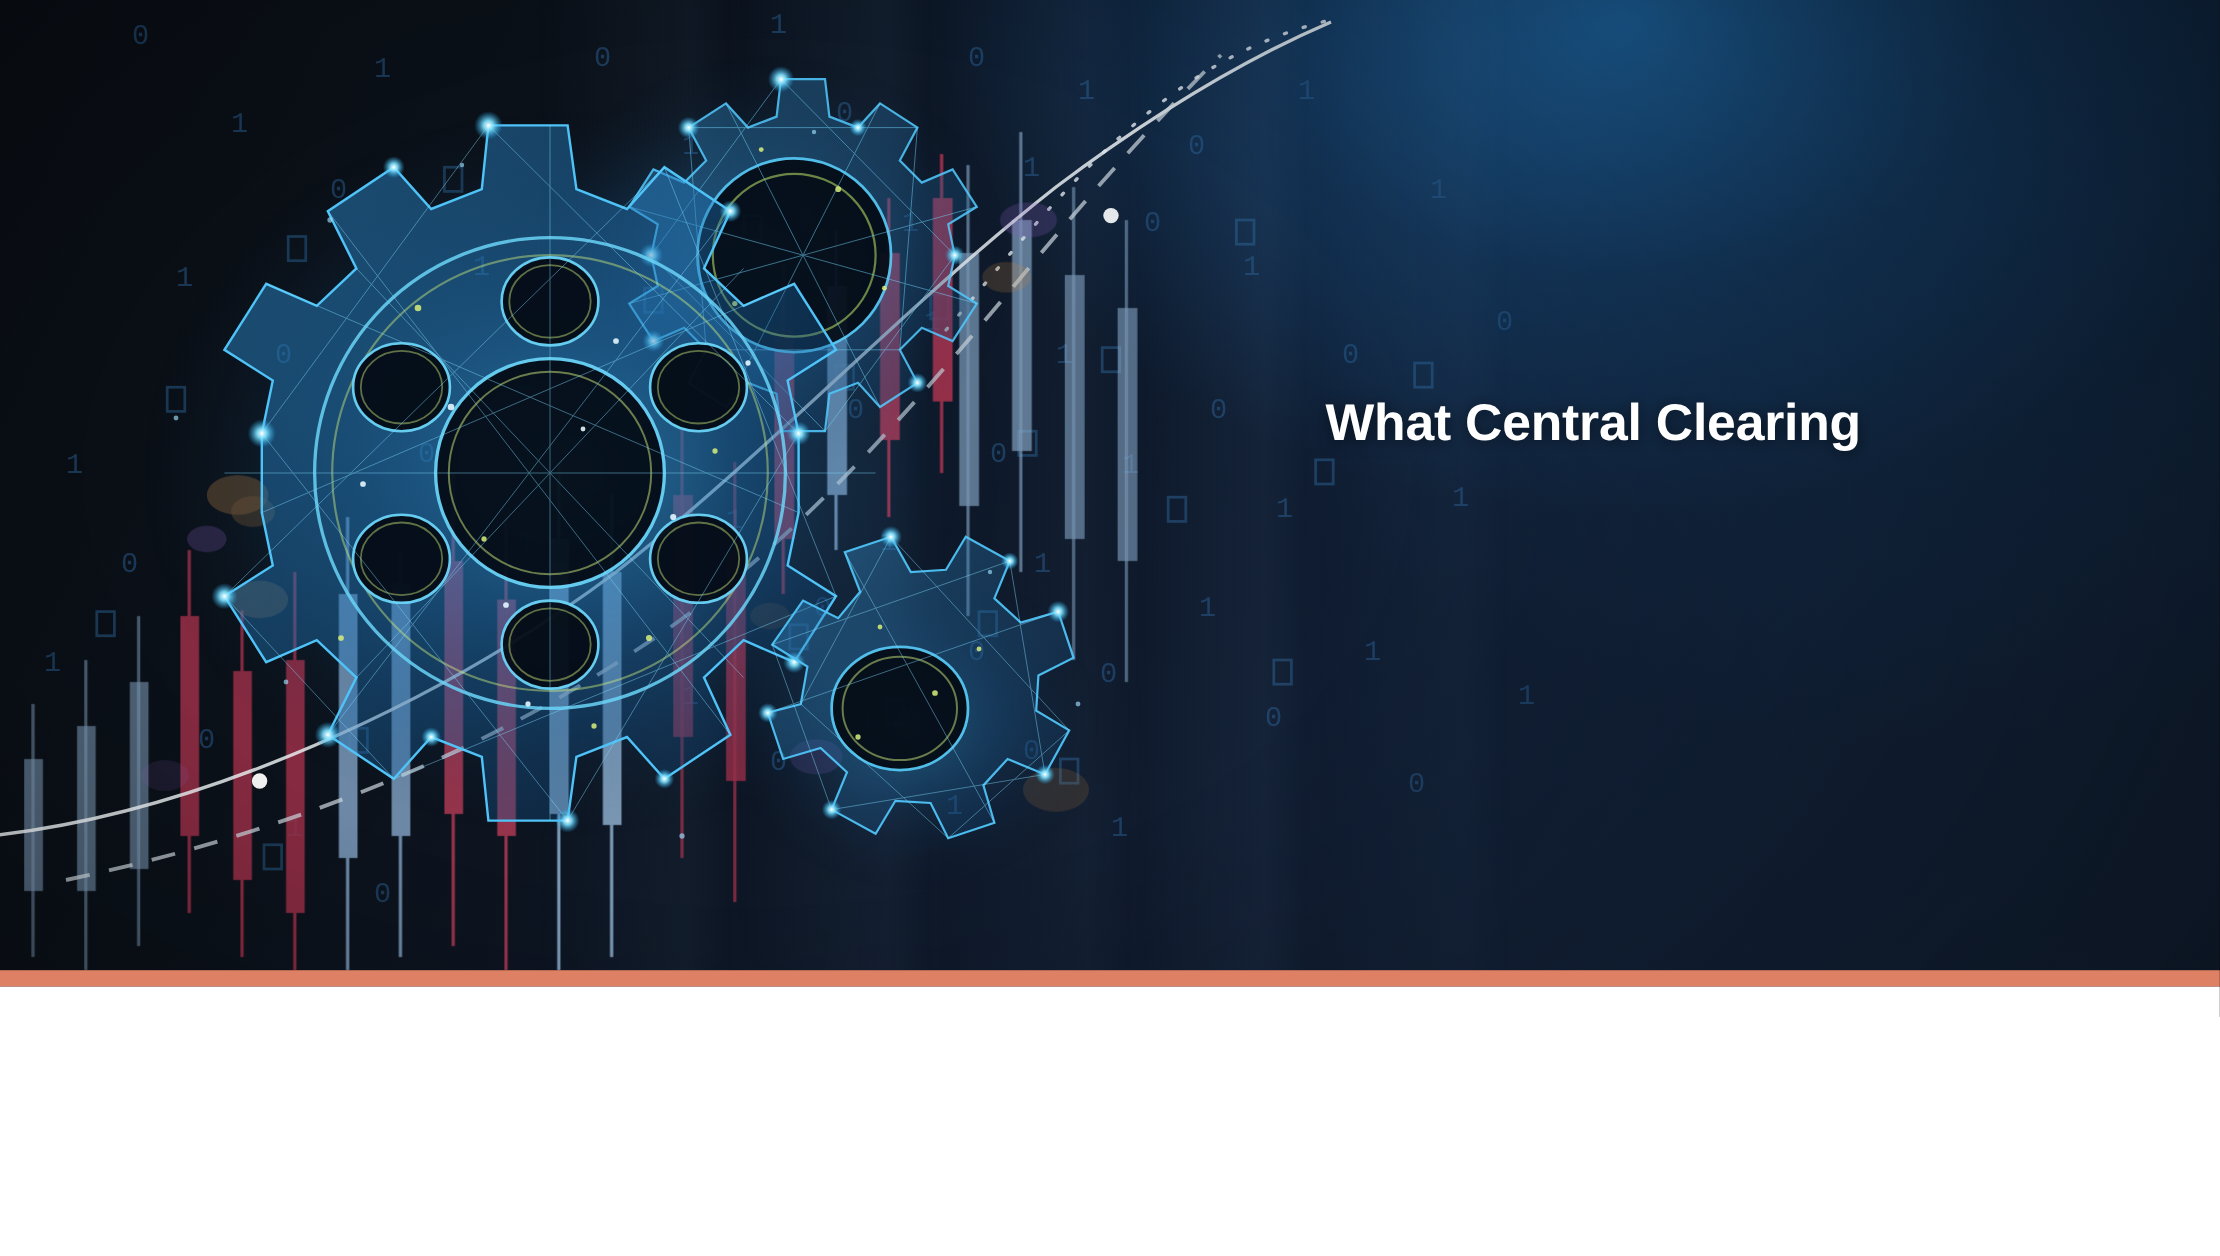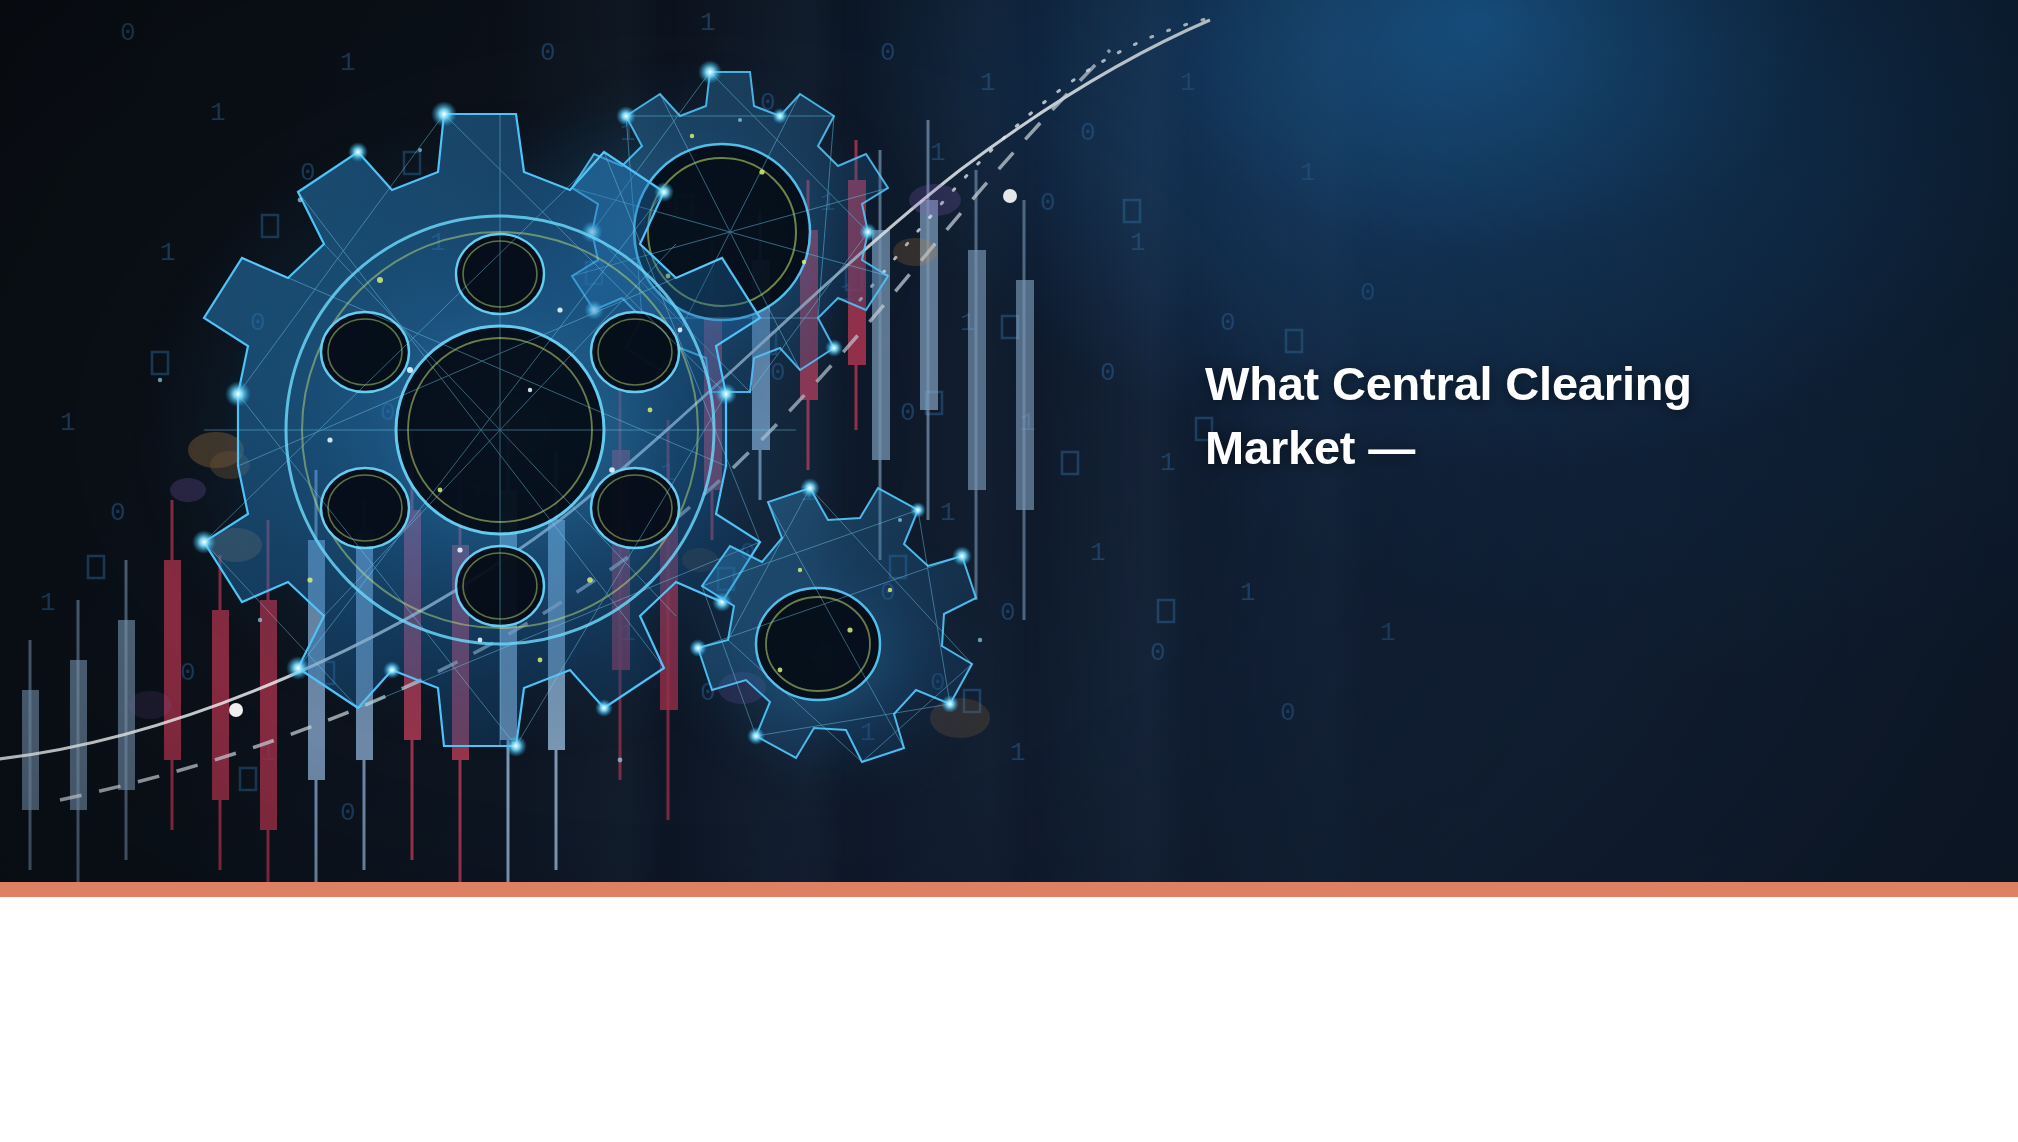--- a/index.html
+++ b/index.html
@@ -465,21 +465,20 @@
           <circle cx="160" cy="380" r="2.2"></circle>
         <circle cx="740" cy="120" r="2"></circle>
           <circle cx="980" cy="640" r="2.2"></circle>
       </g>
     </svg>
 
     <div id="vignette"></div>
 
     <div id="headline">
       <div>What Central Clearing</div>
-      <div>Market —</div>
     </div>
   </div>
 
   <div id="rule"></div>
 
   <div id="footer">
     
   </div>
 
 </div>

